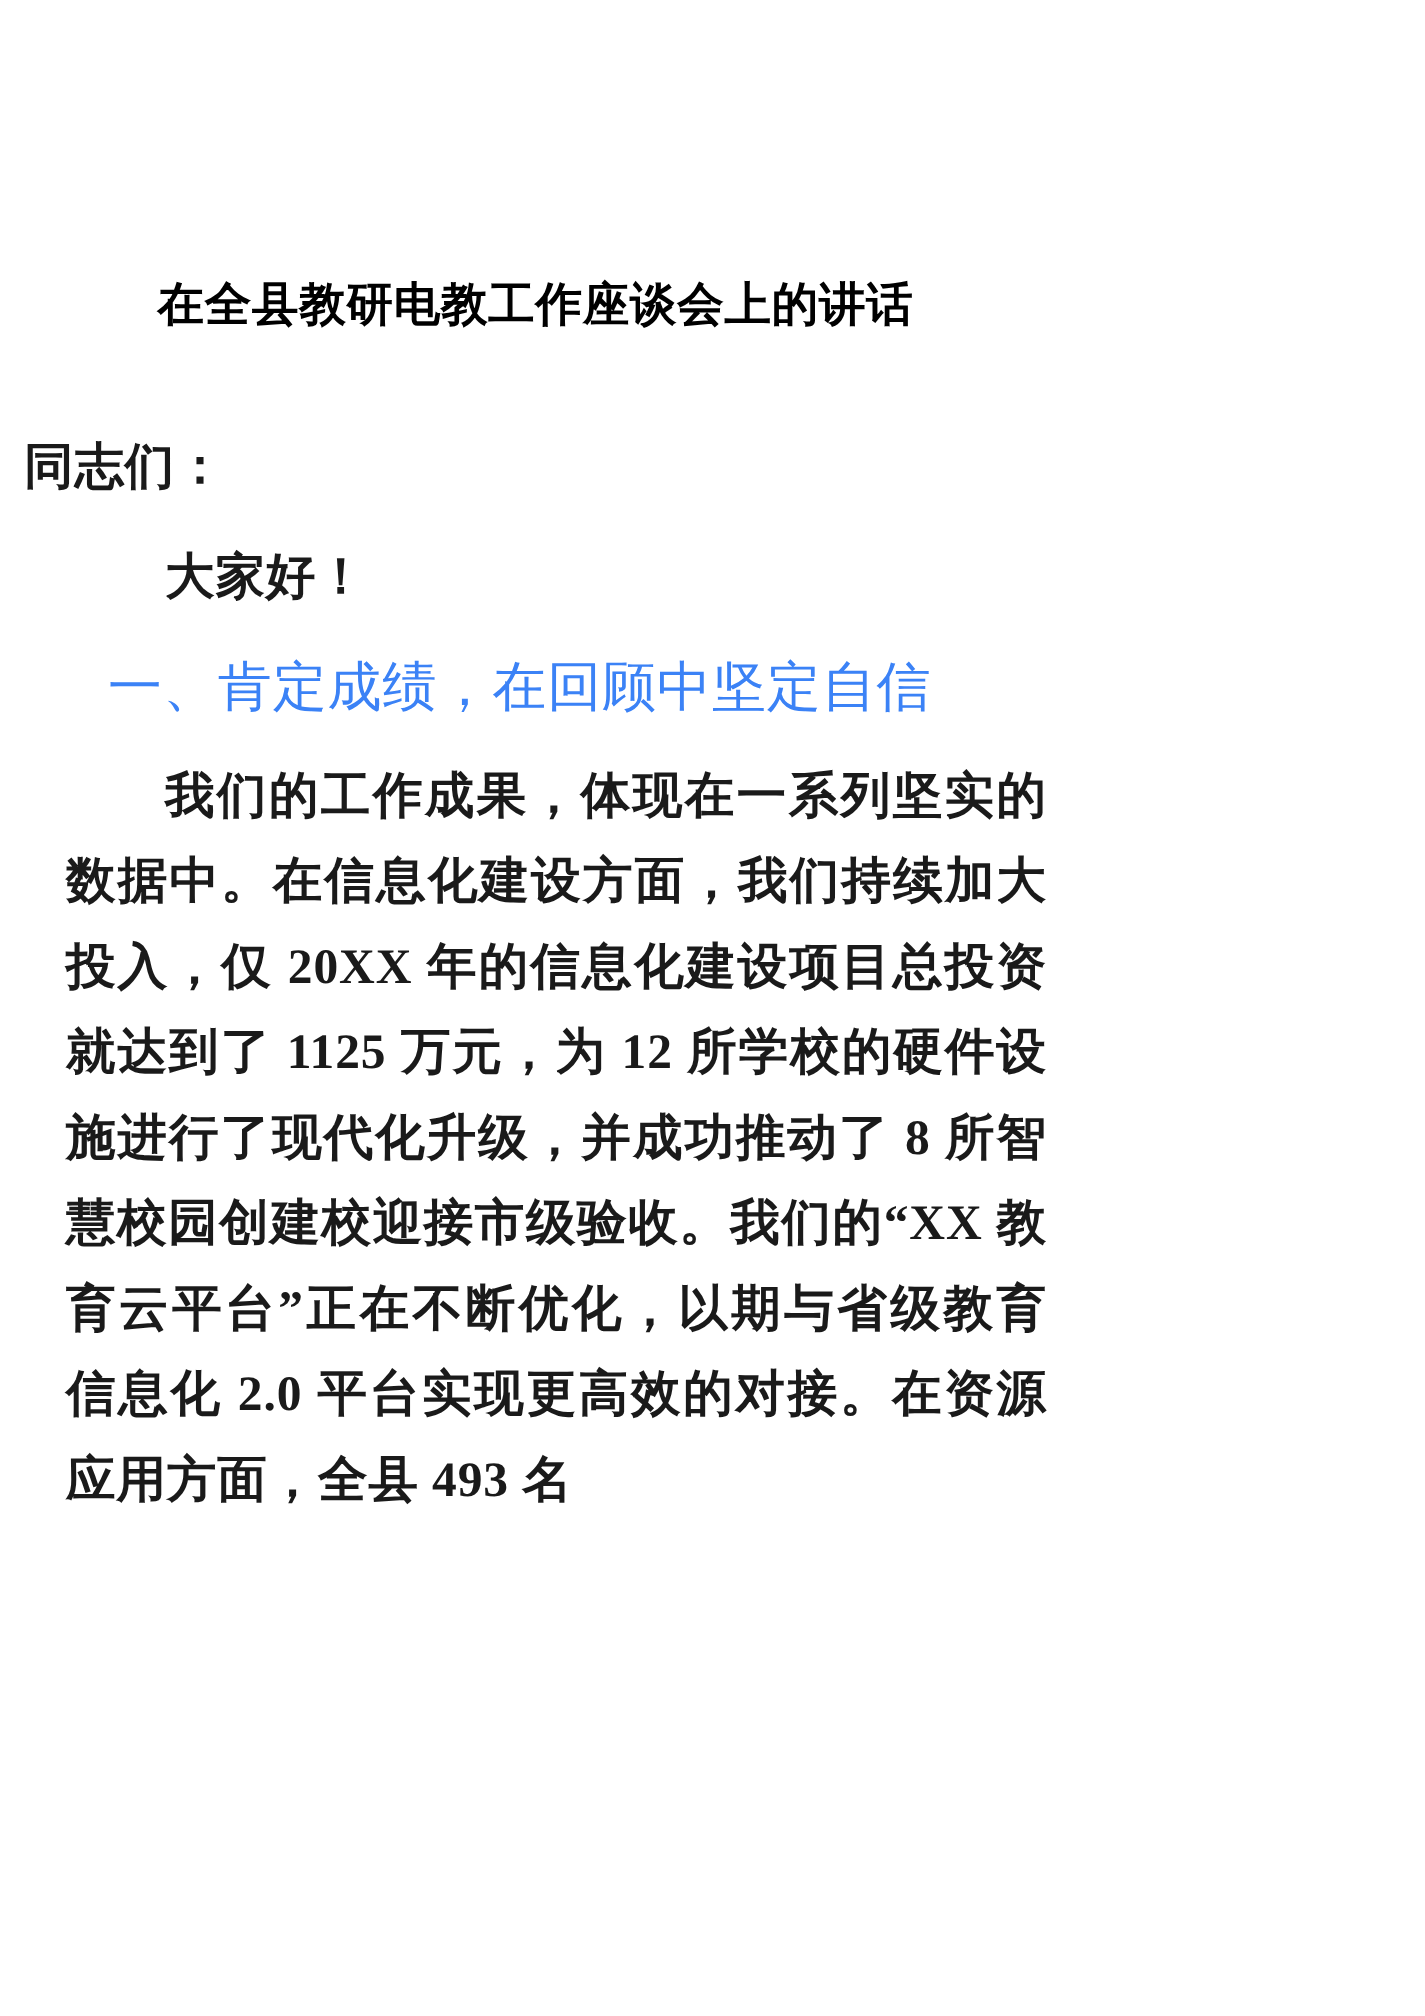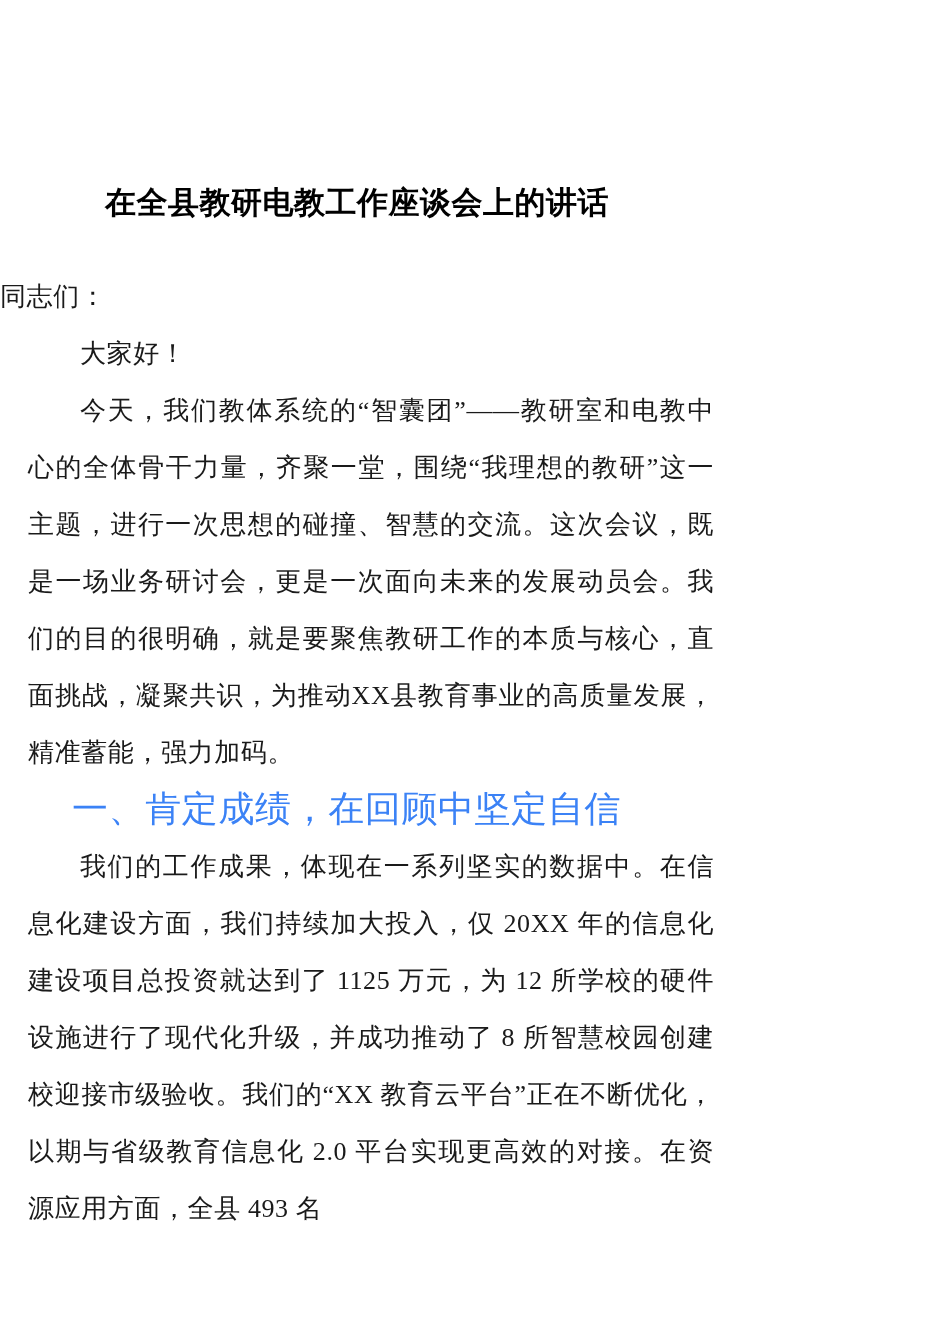--- a/index.html
+++ b/index.html
@@ -34,30 +34,31 @@
     color: #000000;
     text-align: center;
     letter-spacing: 0.5px;
     position: absolute;
     left: 0;
     top: 183px;
     width: 714px;
   }
 
   .para {
-    margin: 0;
+    margin: 16px;
     padding: 0;
     font-family: "Liberation Serif", "DejaVu Serif", serif;
-    font-size: 26px;
+    font-size: 33px;
     line-height: 57px;
     color: #1a1a1a;
     text-align: justify;
     text-justify: inter-ideograph;
     letter-spacing: 0.6px;
     word-break: break-all;
+    font-weight: bold;
   }
 
   .para.indent {
     text-indent: 2em;
     padding-left: 28px;
   }
 
   .para.salutation {
     text-indent: 0;
   }
@@ -87,21 +88,20 @@
 <div class="page">
 
   <h1 class="doc-title">在全县教研电教工作座谈会上的讲话</h1>
 
   <div class="doc-body flow">
 
     <p class="para salutation">同志们：</p>
 
     <p class="para indent">大家好！</p>
 
-    <p class="para indent">今天，我们教体系统的“智囊团”——教研室和电教中心的全体骨干力量，齐聚一堂，围绕“我理想的教研”这一主题，进行一次思想的碰撞、智慧的交流。这次会议，既是一场业务研讨会，更是一次面向未来的发展动员会。我们的目的很明确，就是要聚焦教研工作的本质与核心，直面挑战，凝聚共识，为推动XX县教育事业的高质量发展，精准蓄能，强力加码。</p>
 
     <p class="heading">一、肯定成绩，在回顾中坚定自信</p>
 
 
     <p class="para indent">我们的工作成果，体现在一系列坚实的数据中。在信息化建设方面，我们持续加大投入，仅 20XX 年的信息化建设项目总投资就达到了 1125 万元，为 12 所学校的硬件设施进行了现代化升级，并成功推动了 8 所智慧校园创建校迎接市级验收。我们的“XX 教育云平台”正在不断优化，以期与省级教育信息化 2.0 平台实现更高效的对接。在资源应用方面，全县 493 名</p>
 
   </div>
 
 </div>
 

